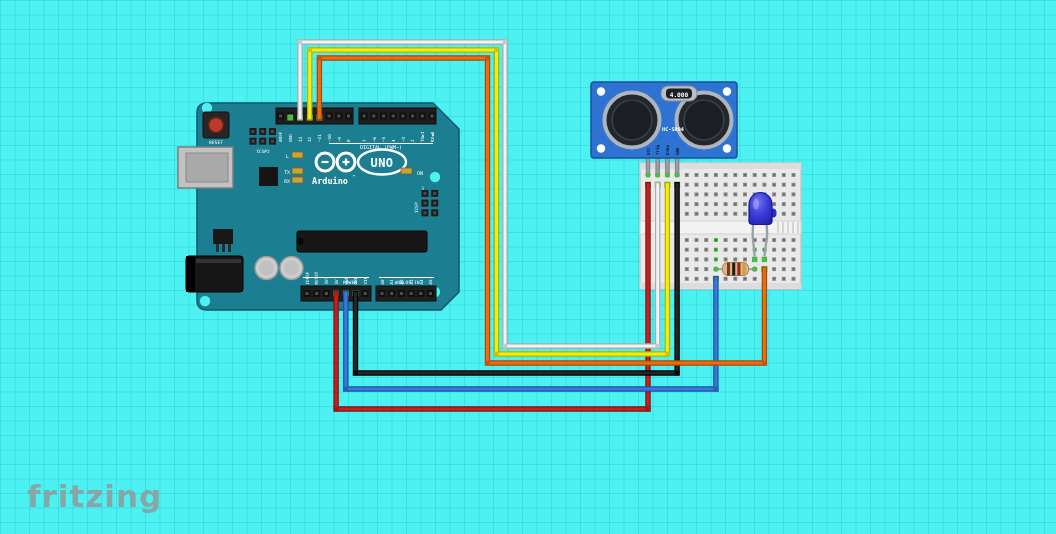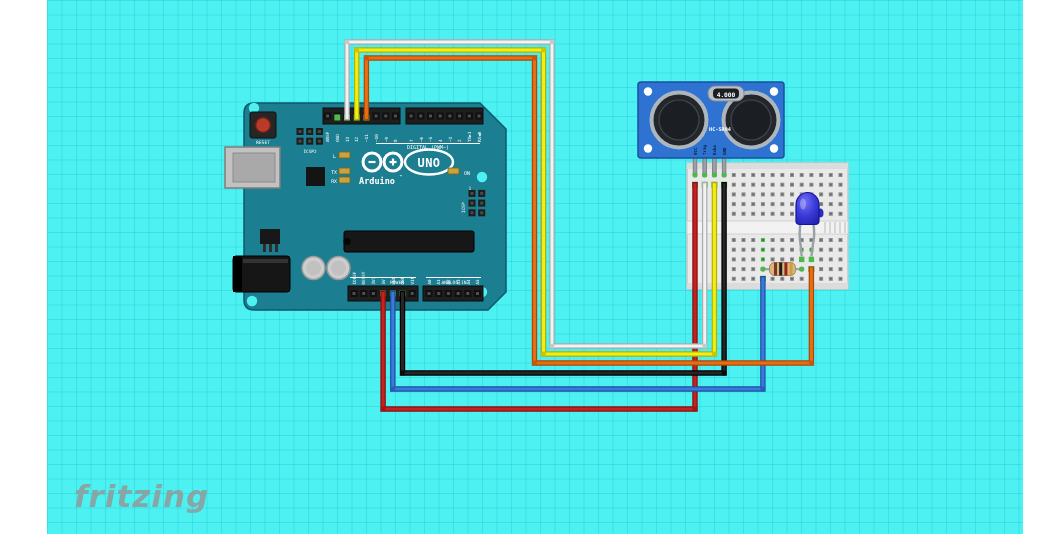--- a/index.html
+++ b/index.html
@@ -1,31 +1,30 @@
 <!DOCTYPE html>
 <html><head>
 <meta charset="utf-8">
 <style>
   html,body{margin:0;padding:0;}
   .stage{
-    position:relative;width:976px;height:534px;overflow:hidden;
+    position:relative;width:1056px;height:534px;overflow:hidden;
     background-color:#4ef1f1;
     background-image:
       linear-gradient(to right, rgba(20,195,210,0.35) 1px, transparent 1px),
       linear-gradient(to bottom, rgba(20,195,210,0.35) 1px, transparent 1px);
     background-size:14.5px 14.5px;
     font-family:"DejaVu Sans", sans-serif;
-    margin-left:47px;
   }
   svg{position:absolute;left:0;top:0;}
   .watermark{
     position:absolute;left:27px;top:478px;
     font-family:"DejaVu Sans", sans-serif;
     font-weight:bold;font-size:31px;letter-spacing:1px;
-    color:#8ba2a2;opacity:.95;user-select:none;font-style:italic;
+    color:#8ba2a2;opacity:.95;user-select:none;
   }
   .silk{font-family:"DejaVu Sans Mono", monospace;fill:#ffffff;}
   .sensor-silk{font-family:"DejaVu Sans Mono", monospace;fill:#ffffff;}
 </style>
 </head>
 <body>
 
 <div class="stage">
 <svg id="scene" width="1056" height="534" viewBox="0 0 1056 534">
   <defs>

